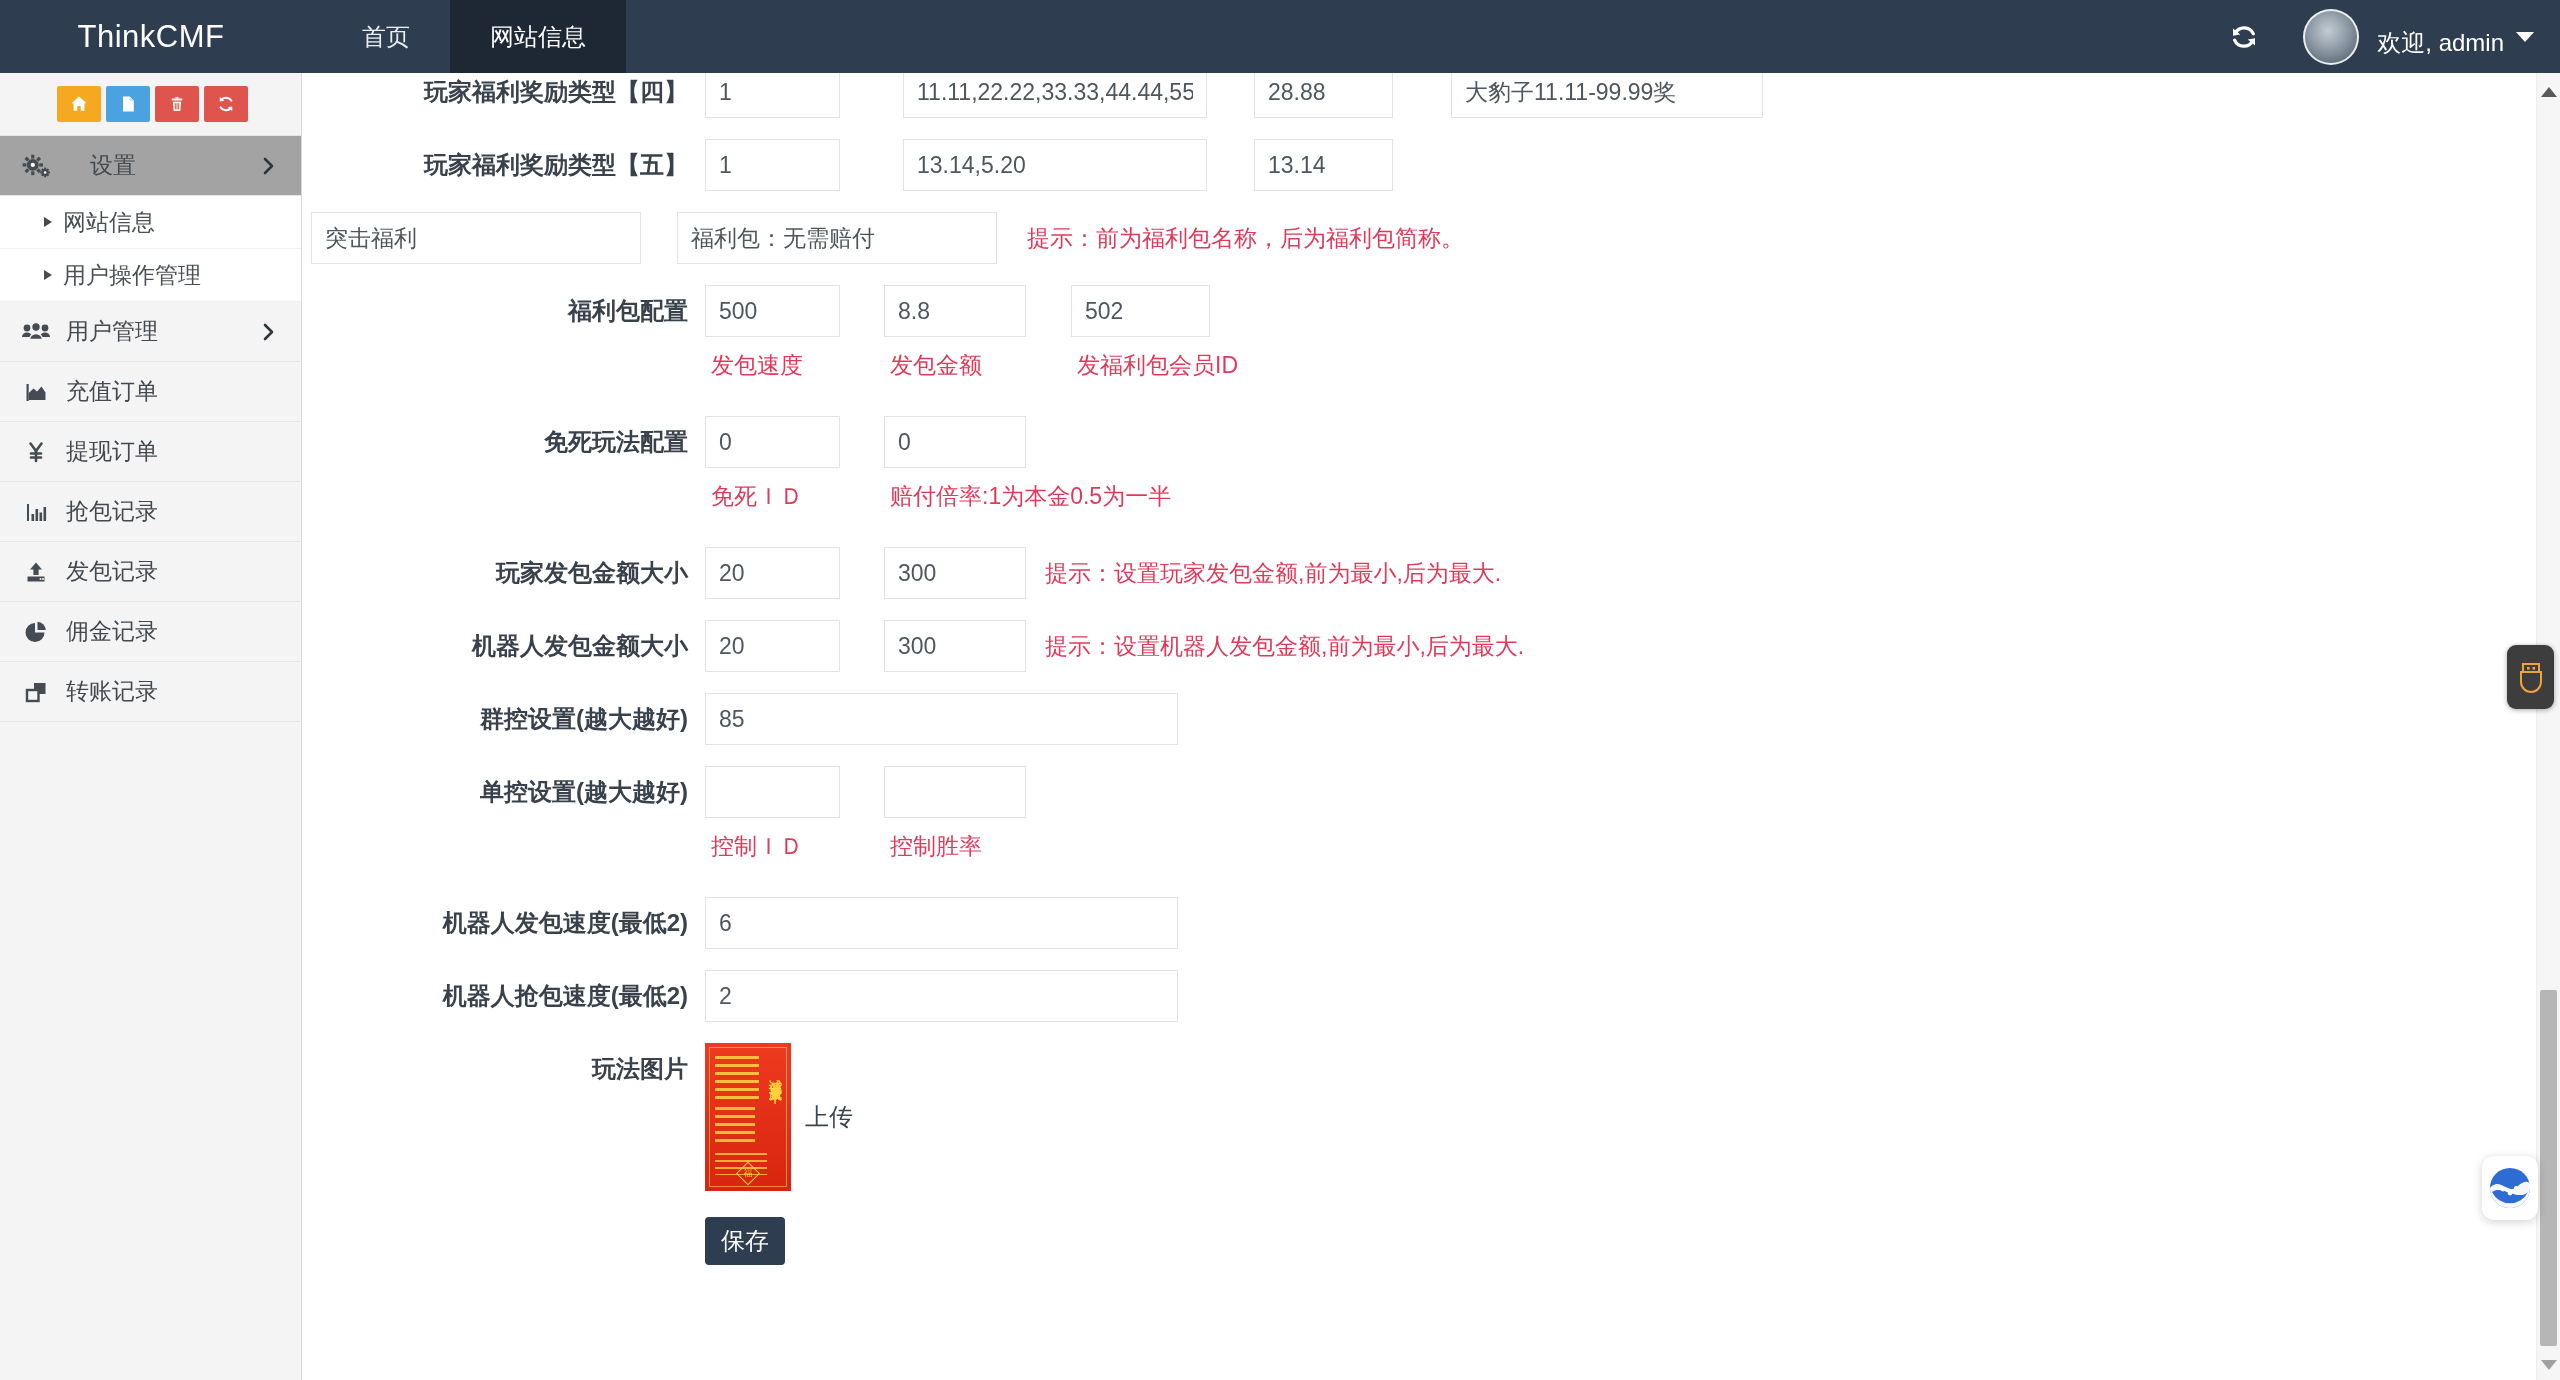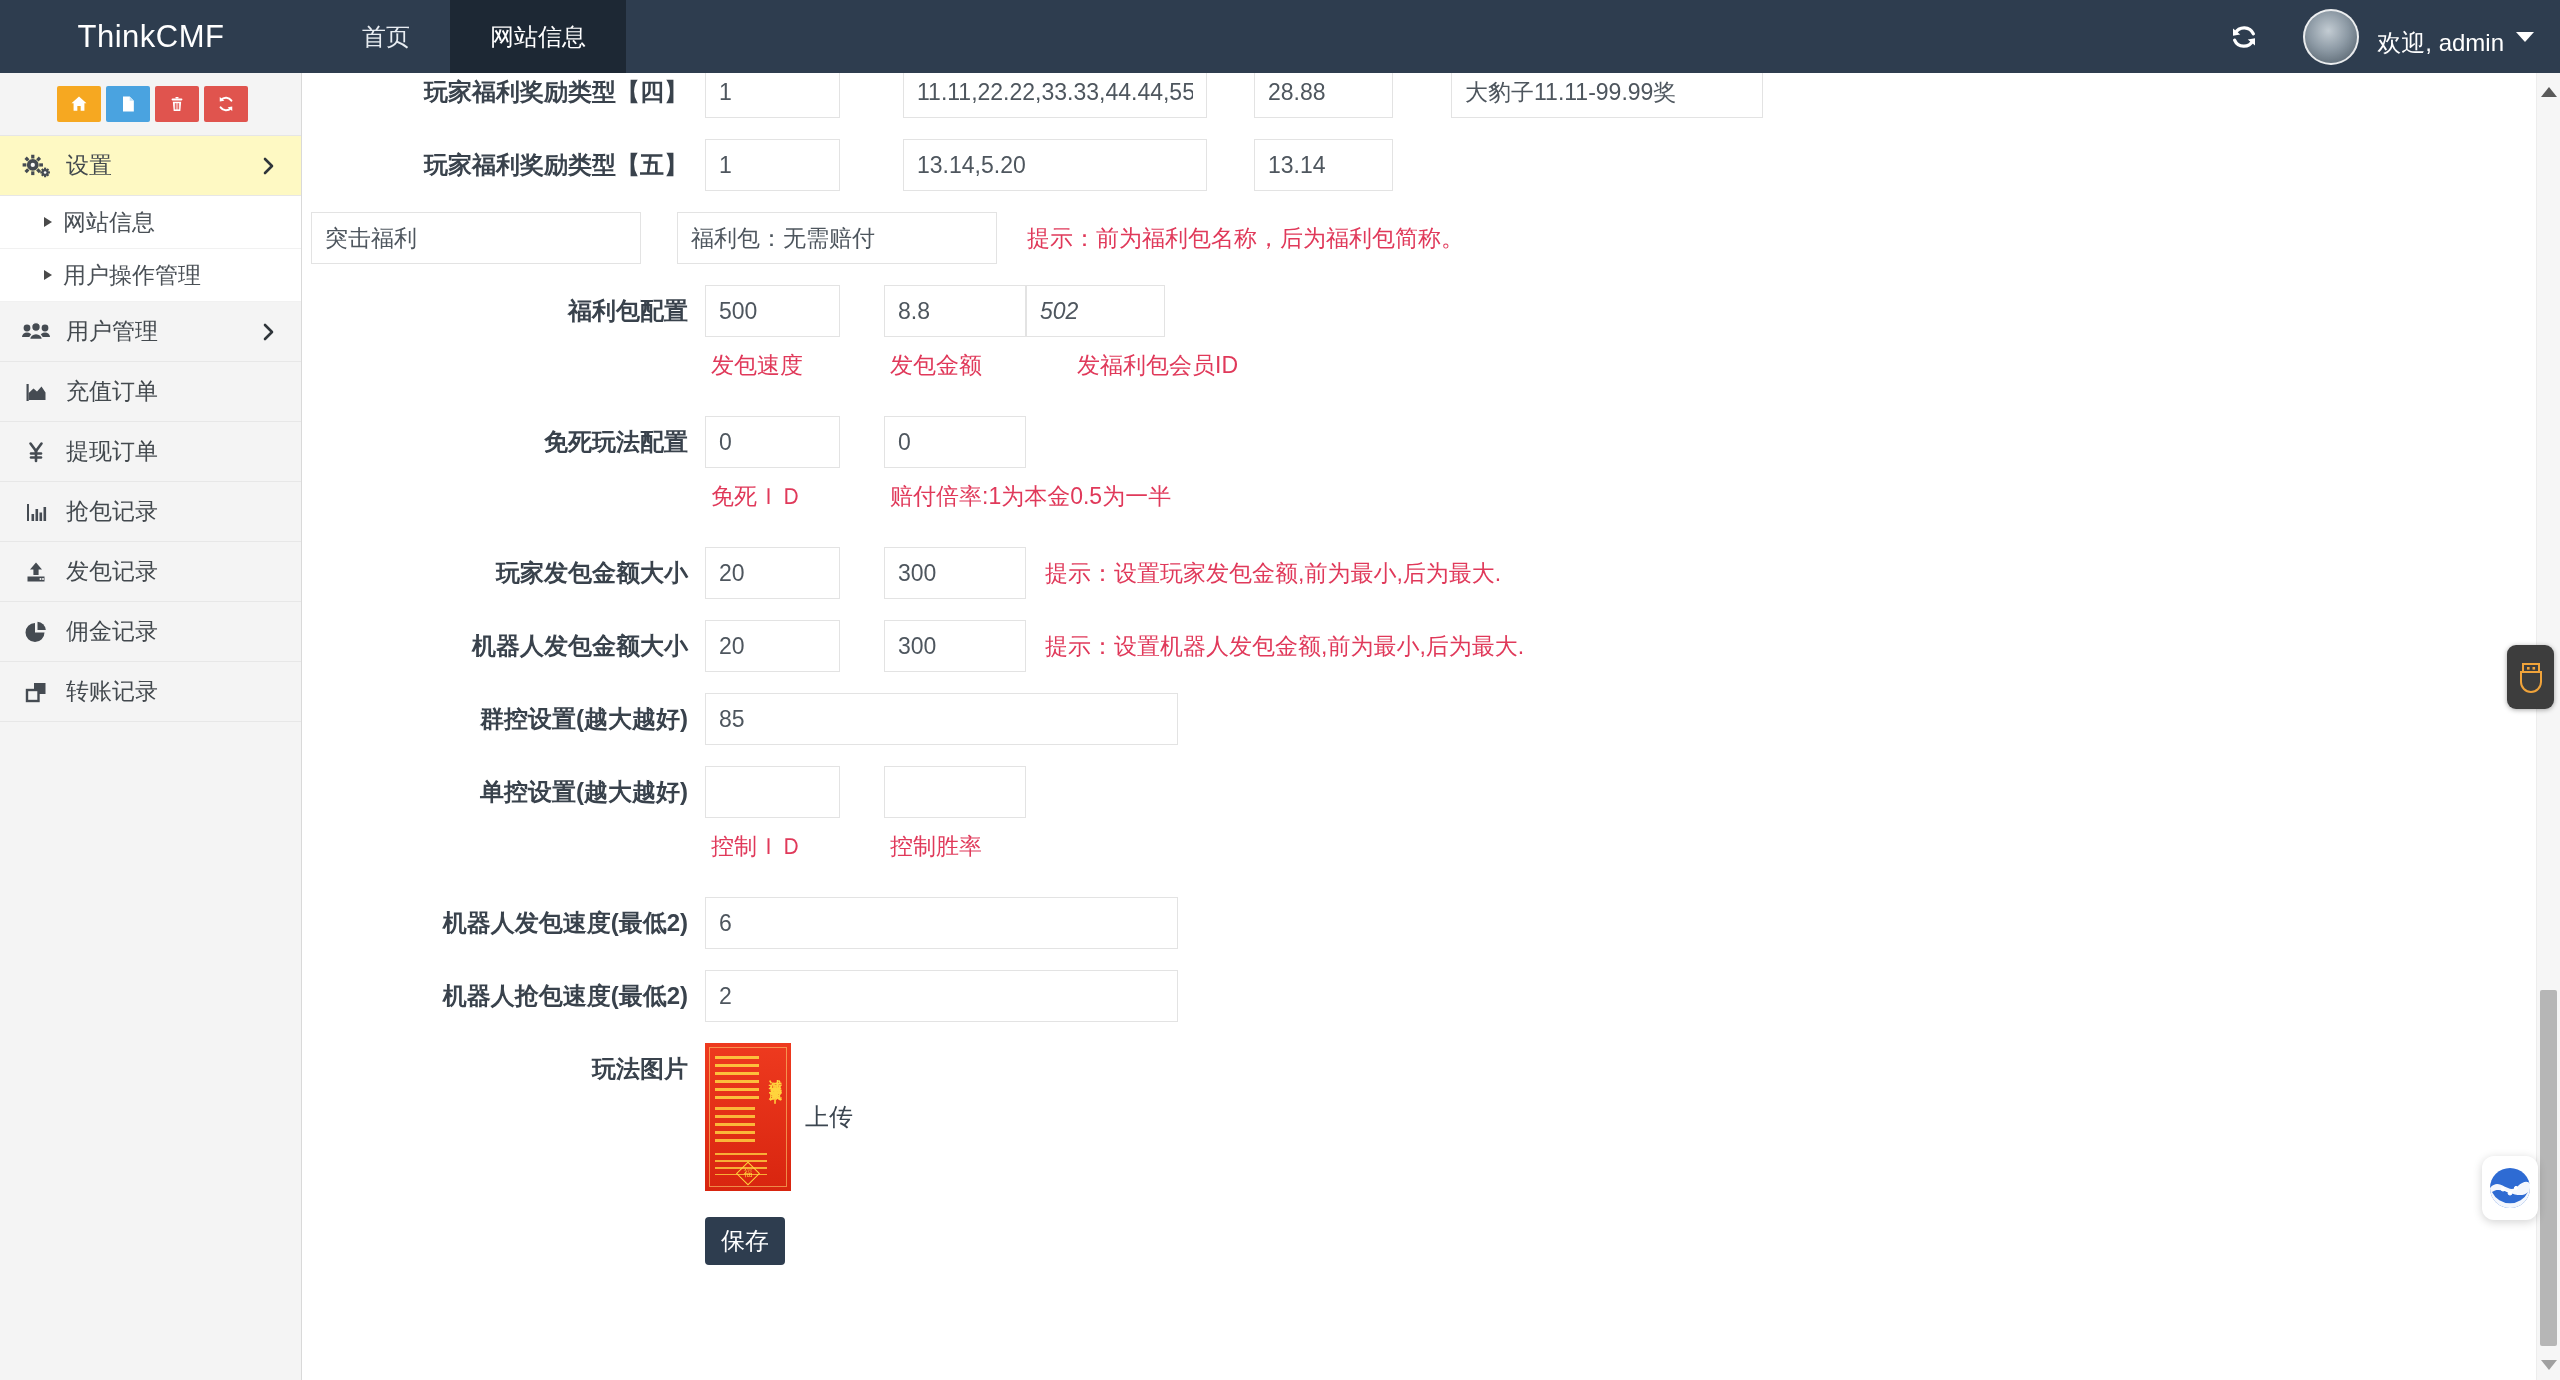--- a/index.html
+++ b/index.html
@@ -28,21 +28,21 @@
            border-right:1px solid #d9d9d9;box-sizing:border-box;z-index:30;}
   .side-toolbar{height:62px;display:flex;align-items:center;padding-left:57px;
                 border-bottom:1px solid #e6e6e6;}
   .tbtn{width:44px;height:36px;border-radius:2px;margin-right:5px;display:flex;
         align-items:center;justify-content:center;cursor:pointer;}
   .tbtn.home{background:#f6a821;} .tbtn.file{background:#4aa3e0;}
   .tbtn.trash{background:#e0544e;} .tbtn.recycle{background:#e0544e;}
 
   .menu-item{height:59px;display:flex;align-items:center;padding:0 22px 0 18px;
              border-bottom:1px solid #e7e7e7;color:#43494e;font-size:23px;cursor:pointer;background:#f4f4f4;}
-  .menu-item.open{background:#fef9c3;}
+  .menu-item.open{background:#a3a3a3;gap:24px;}
   .mi-icon{width:36px;display:flex;justify-content:center;margin-right:12px;flex:0 0 36px;}
   .chev{margin-left:auto;display:flex;align-items:center;}
   .submenu{background:#ffffff;}
   .submenu-item{height:52px;display:flex;align-items:center;padding-left:44px;
                 font-size:23px;color:#4a5056;cursor:pointer;border-bottom:1px solid #f1f1f1;}
   .tri{width:0;height:0;border-left:8px solid #4a4a4a;border-top:5px solid transparent;
        border-bottom:5px solid transparent;margin-right:11px;}
 
   
   .content{position:absolute;top:73px;left:303px;right:24px;bottom:0;background:#fff;overflow:hidden;}
@@ -51,21 +51,21 @@
   .row.sub-row{margin-bottom:35px;}
   .row.mb26{margin-bottom:26px;}
   .lbl{flex:0 0 394px;box-sizing:border-box;padding-right:9px;text-align:right;font-size:24px;
        font-weight:bold;color:#39424c;line-height:52px;white-space:nowrap;}
   .fields{display:flex;flex-direction:column;margin-left:8px;}
   .frow{display:flex;}
   .fi{height:52px;box-sizing:border-box;border:1px solid #e3e3e3;background:#fff;
       padding:0 13px;font-size:23px;color:#4e565e;font-family:"Liberation Sans",sans-serif;outline:none;}
   .w135{width:135px;} .w139{width:139px;} .w142{width:142px;} .w304{width:304px;}
   .w312{width:312px;} .w320{width:320px;} .w330{width:330px;} .w510{width:473px;} .ml36{margin-left:36px;}
-  .ml44{margin-left:44px;} .ml45{font-style:italic;} .ml47{margin-left:47px;}
+  .ml44{margin-left:44px;} .ml45{margin-left:45px;} .ml47{margin-left:47px;}
   .ml58{margin-left:58px;} .ml63{margin-left:63px;}
   .sub{display:flex;margin-top:13px;font-size:23px;color:#e0395a;white-space:nowrap;}
   .sw1{width:179px;box-sizing:border-box;padding-left:6px;}
   .sw2{width:187px;box-sizing:border-box;padding-left:6px;}
   .sw3{padding-left:6px;}
   .hint{font-size:23px;color:#e0395a;line-height:52px;margin-left:30px;white-space:nowrap;}
   .hint.near{margin-left:19px;}
 
   
   .pic{width:86px;height:148px;position:relative;background:linear-gradient(#ee3a1f,#d8250f);

